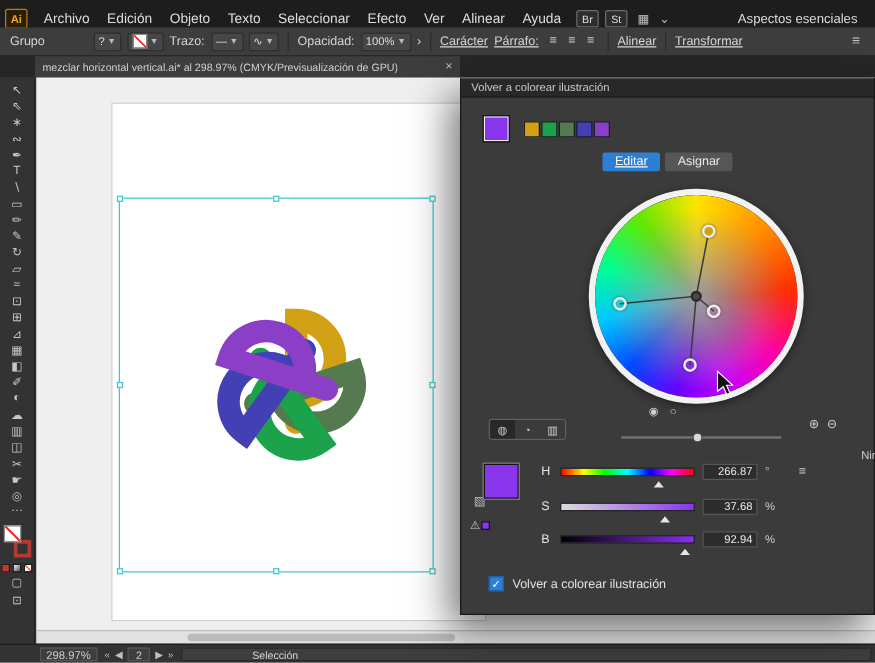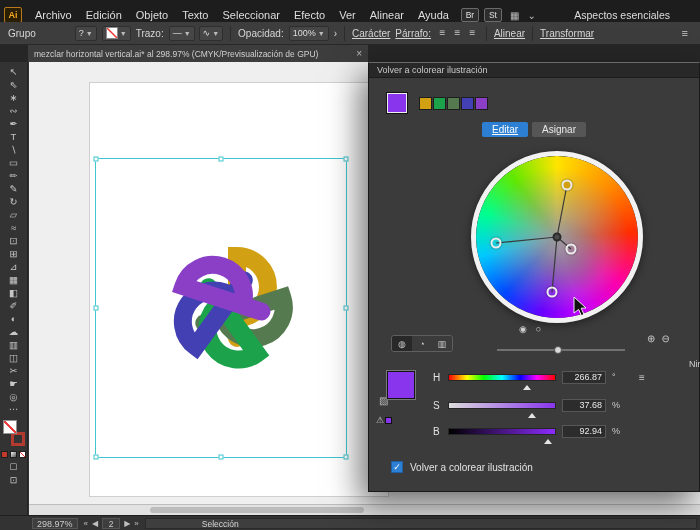--- a/index.html
+++ b/index.html
@@ -9,21 +9,21 @@
   
   .menubar { position:absolute; top:0; left:0; right:0; height:30px; background:#1d1d1d;
              display:flex; align-items:center; font-size:11px; color:#dedede; }
   .ai-logo { width:18px; height:16px; margin:0 6px 0 4px; background:#2a1e03; border:1px solid #b97a1e;
              color:#f5a623; font-size:9px; font-weight:bold; display:flex; align-items:center;
              justify-content:center; border-radius:2px; }
   .menu-item { padding:0 7px; height:22px; line-height:22px; white-space:nowrap; }
   .badge { width:18px; height:14px; border:1px solid #6b6b6b; background:#2d2d2d; color:#e0e0e0;
            font-size:8.5px; display:flex; align-items:center; justify-content:center; margin-left:5px; border-radius:2px; }
   .mb-icon { color:#bbb; font-size:10px; margin-left:8px; }
-  .workspace { margin-left:auto; margin-right:30px; font-size:10.5px; color:#ddd; }
+  .workspace { margin-left:auto; margin-right:14px; font-size:10.5px; color:#ddd; }
 
   
   .controlbar { position:absolute; top:22px; left:0; right:0; height:23px; background:#3d3d3d;
                 border-bottom:1px solid #282828; display:flex; align-items:center; gap:5px;
                 padding:0 8px; font-size:10px; color:#d6d6d6; }
   .cb-context { margin-right:34px; }
   .cb-box { height:15px; background:#464646; border:1px solid #2e2e2e; border-radius:2px;
             display:flex; align-items:center; gap:2px; padding:0 3px; font-size:9px; color:#ddd; }
   .cb-chevron { font-size:7px; color:#bbb; }
   .swatch-none { width:12px; height:12px; border:1px solid #888;

